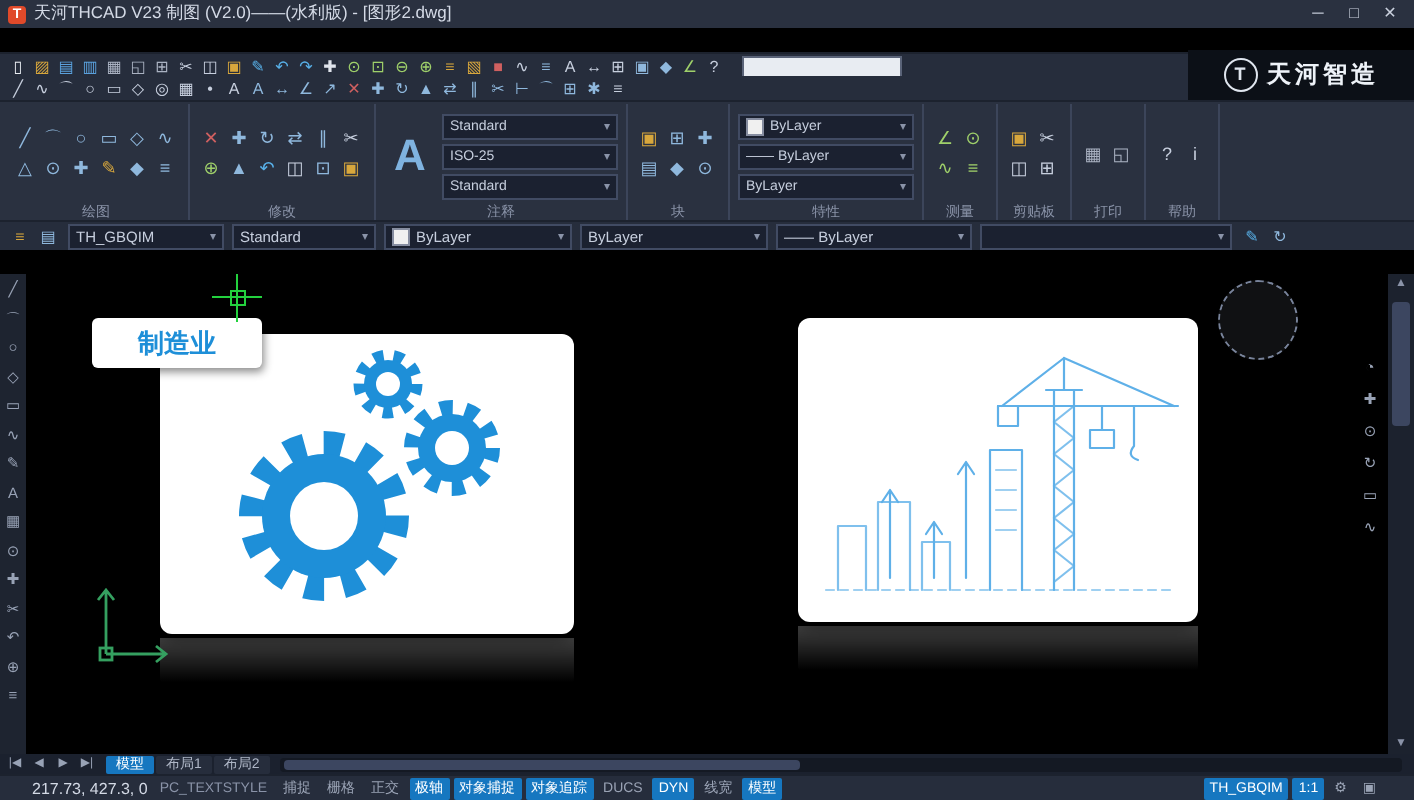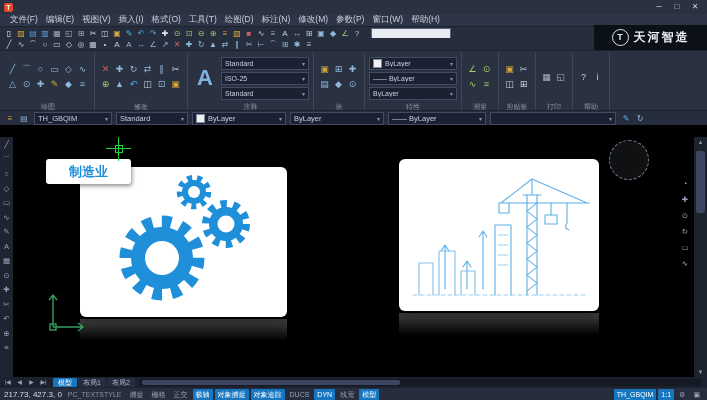--- a/index.html
+++ b/index.html
@@ -108,55 +108,42 @@
           display:flex;align-items:center;gap:1px;padding:0 2px;}
   .nav-btn{min-width:11px;text-align:center;color:#98a2b5;font-size:6px;line-height:9px;}
   .layout-tab{padding:0 5px;color:#aeb6c6;font-size:7px;height:9px;line-height:9px;background:#262d3c;
               border-radius:1px;white-space:nowrap;}
   .layout-tab.active{background:#1677c0;color:#fff;}
   #hscroll{flex:1;height:7px;background:#141923;margin:0 4px;position:relative;border-radius:2px;}
   .hthumb{position:absolute;left:2px;top:1px;width:46%;height:5px;background:#3c4660;border-radius:2px;}
 
   
   #statusbar{position:absolute;top:387px;left:0;right:0;height:13px;background:#262d3c;
-             display:flex;align-items:center;padding:0 4px;gap:2px;border-top:1px solid #1c222e;}
+             display:flex;align-items:center;padding:0 16px;gap:2px;border-top:1px solid #1c222e;}
   #coords{font-size:8px;color:#d4dae6;margin-right:4px;white-space:nowrap;}
   #cmd-echo{font-size:7px;color:#8a93a8;margin-right:3px;white-space:nowrap;}
   .toggle{font-size:7px;color:#9aa3b5;padding:0 3px;height:11px;line-height:11px;border-radius:1px;white-space:nowrap;}
   .toggle.active{background:#1677c0;color:#fff;}
   #status-right{margin-left:auto;display:flex;gap:2px;align-items:center;}
 </style>
 </head>
 <body>
 
 <div id="app">
 
   <div id="titlebar">
     <span class="tlogo">T</span>
+    <span id="title-text">天河THCAD V23 制图 (V2.0)——(水利版) - [图形2.dwg]</span>
     <span id="win-btns">
       <span class="win-btn">─</span>
       <span class="win-btn">□</span>
       <span class="win-btn">✕</span>
     </span>
   </div>
 
-  <div id="menubar">
-      <span class="menu-item">文件(F)</span>
-      <span class="menu-item">编辑(E)</span>
-      <span class="menu-item">视图(V)</span>
-      <span class="menu-item">插入(I)</span>
-      <span class="menu-item">格式(O)</span>
-      <span class="menu-item">工具(T)</span>
-      <span class="menu-item">绘图(D)</span>
-      <span class="menu-item">标注(N)</span>
-      <span class="menu-item">修改(M)</span>
-      <span class="menu-item">参数(P)</span>
-      <span class="menu-item">窗口(W)</span>
-      <span class="menu-item">帮助(H)</span>
-    </div>
 
   <div id="toolbar1">
     <span id="tb1" style="display:flex;align-items:center;">
         <span class="tbi" style="color: rgb(232, 236, 242);">▯</span>
         <span class="tbi" style="color: rgb(216, 167, 60);">▨</span>
         <span class="tbi" style="color: rgb(90, 160, 220);">▤</span>
         <span class="tbi" style="color: rgb(90, 160, 220);">▥</span>
         <span class="tbi" style="color: rgb(170, 178, 194);">▦</span>
         <span class="tbi" style="color: rgb(170, 178, 194);">◱</span>
         <span class="tbi" style="color: rgb(170, 178, 194);">⊞</span>

